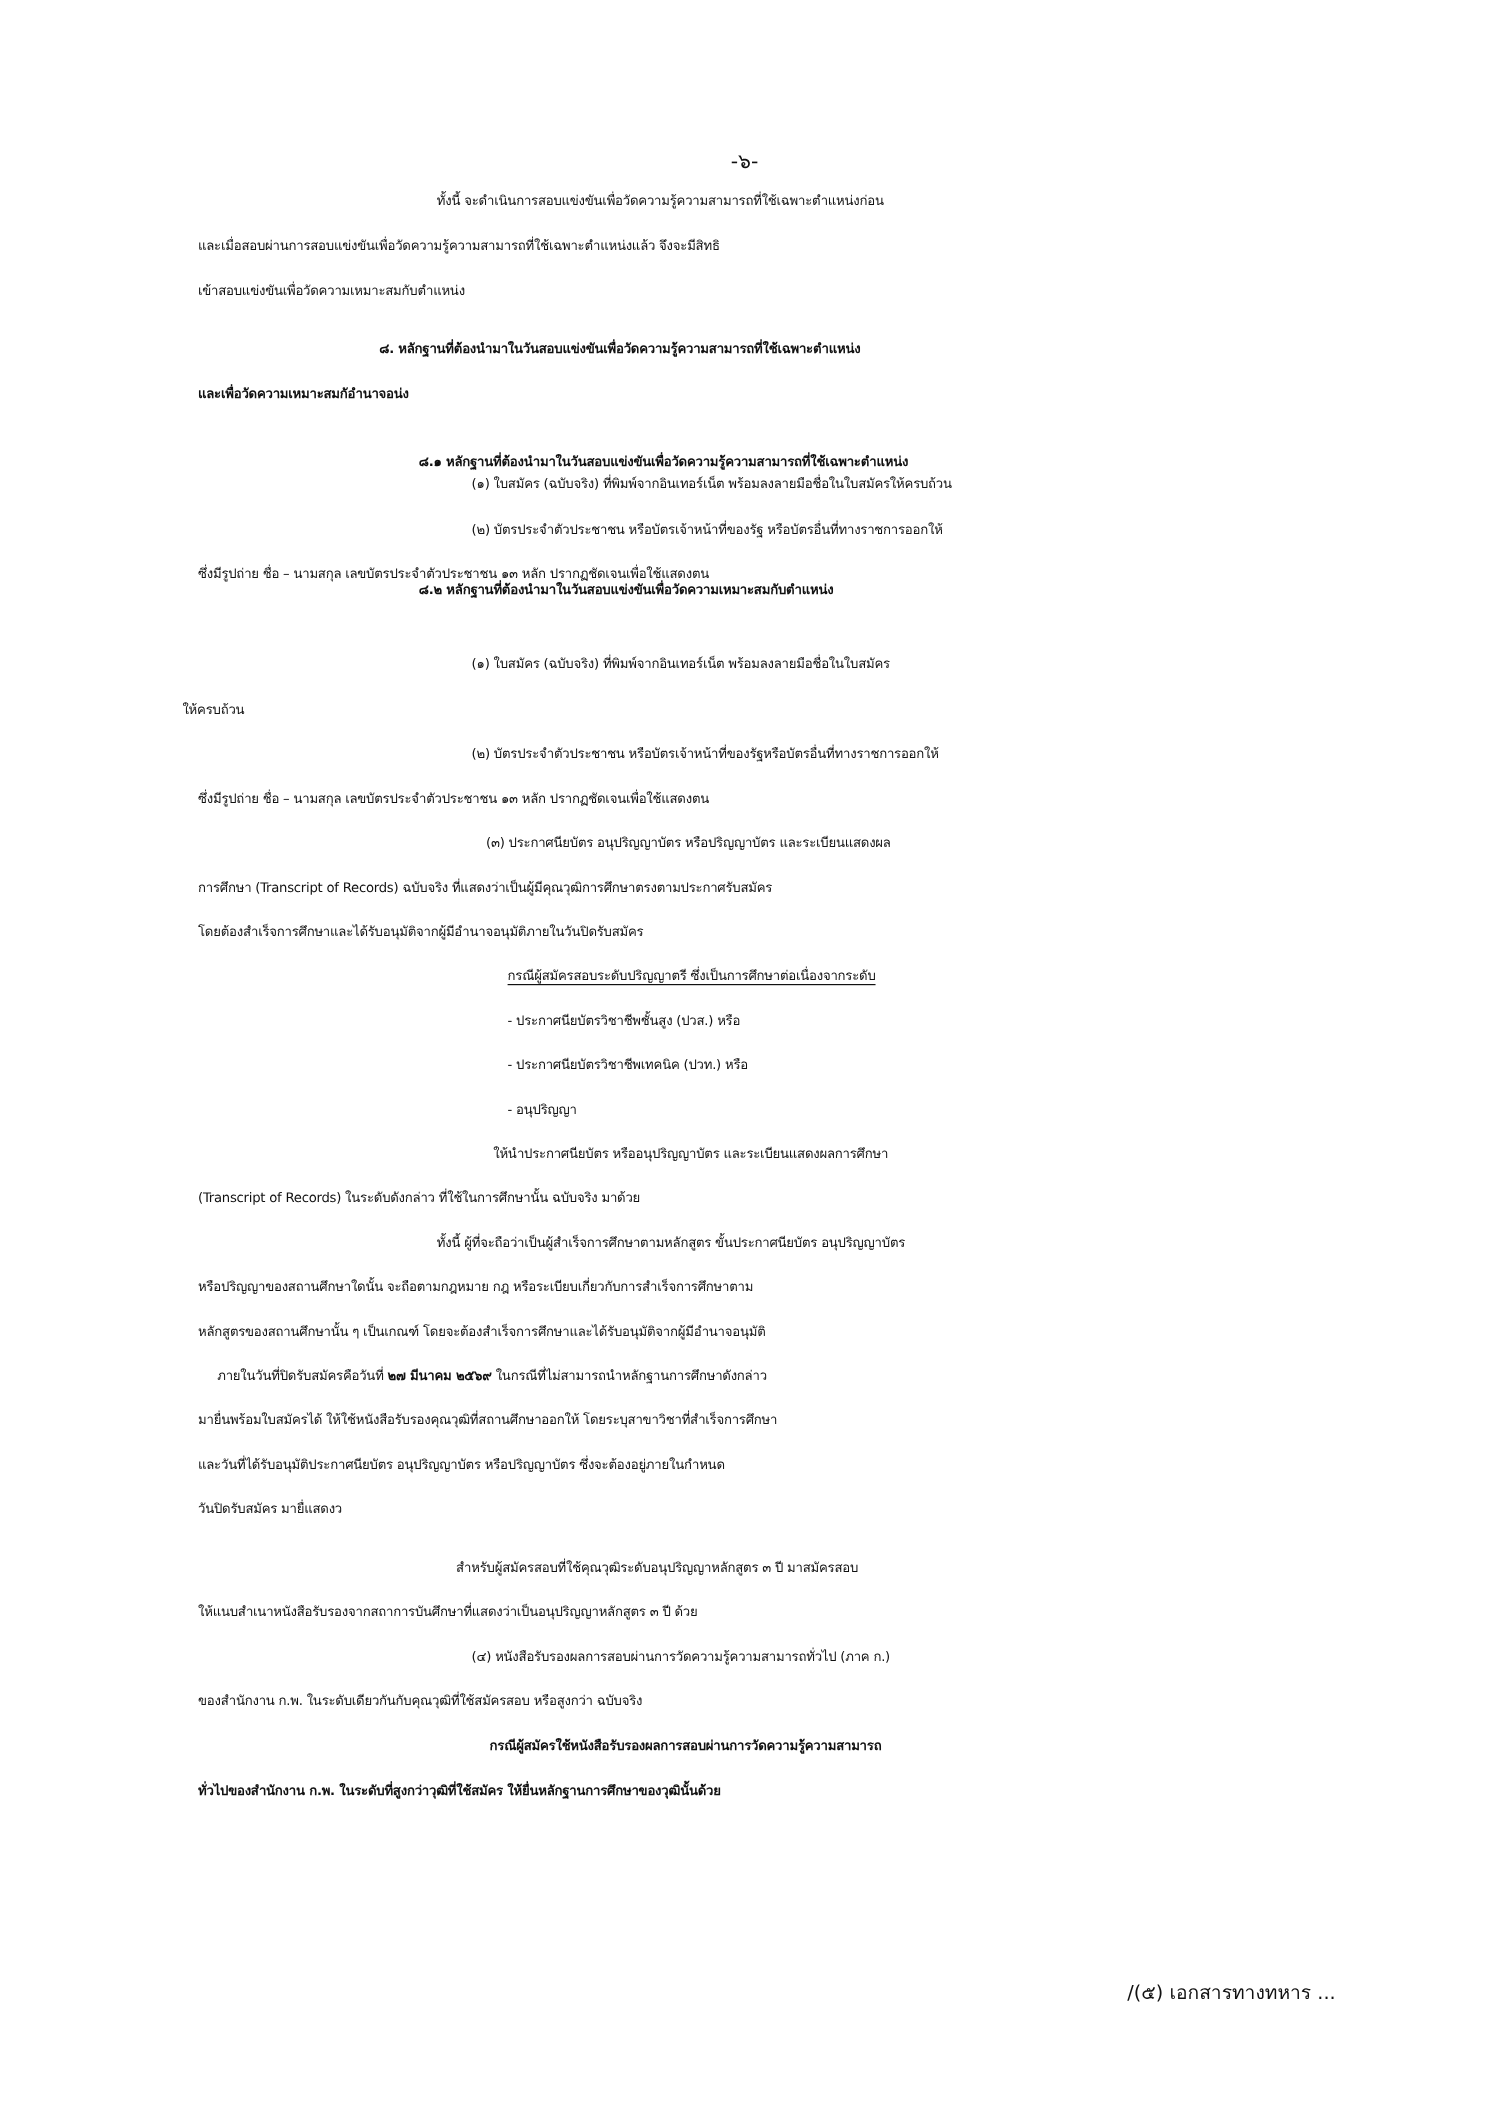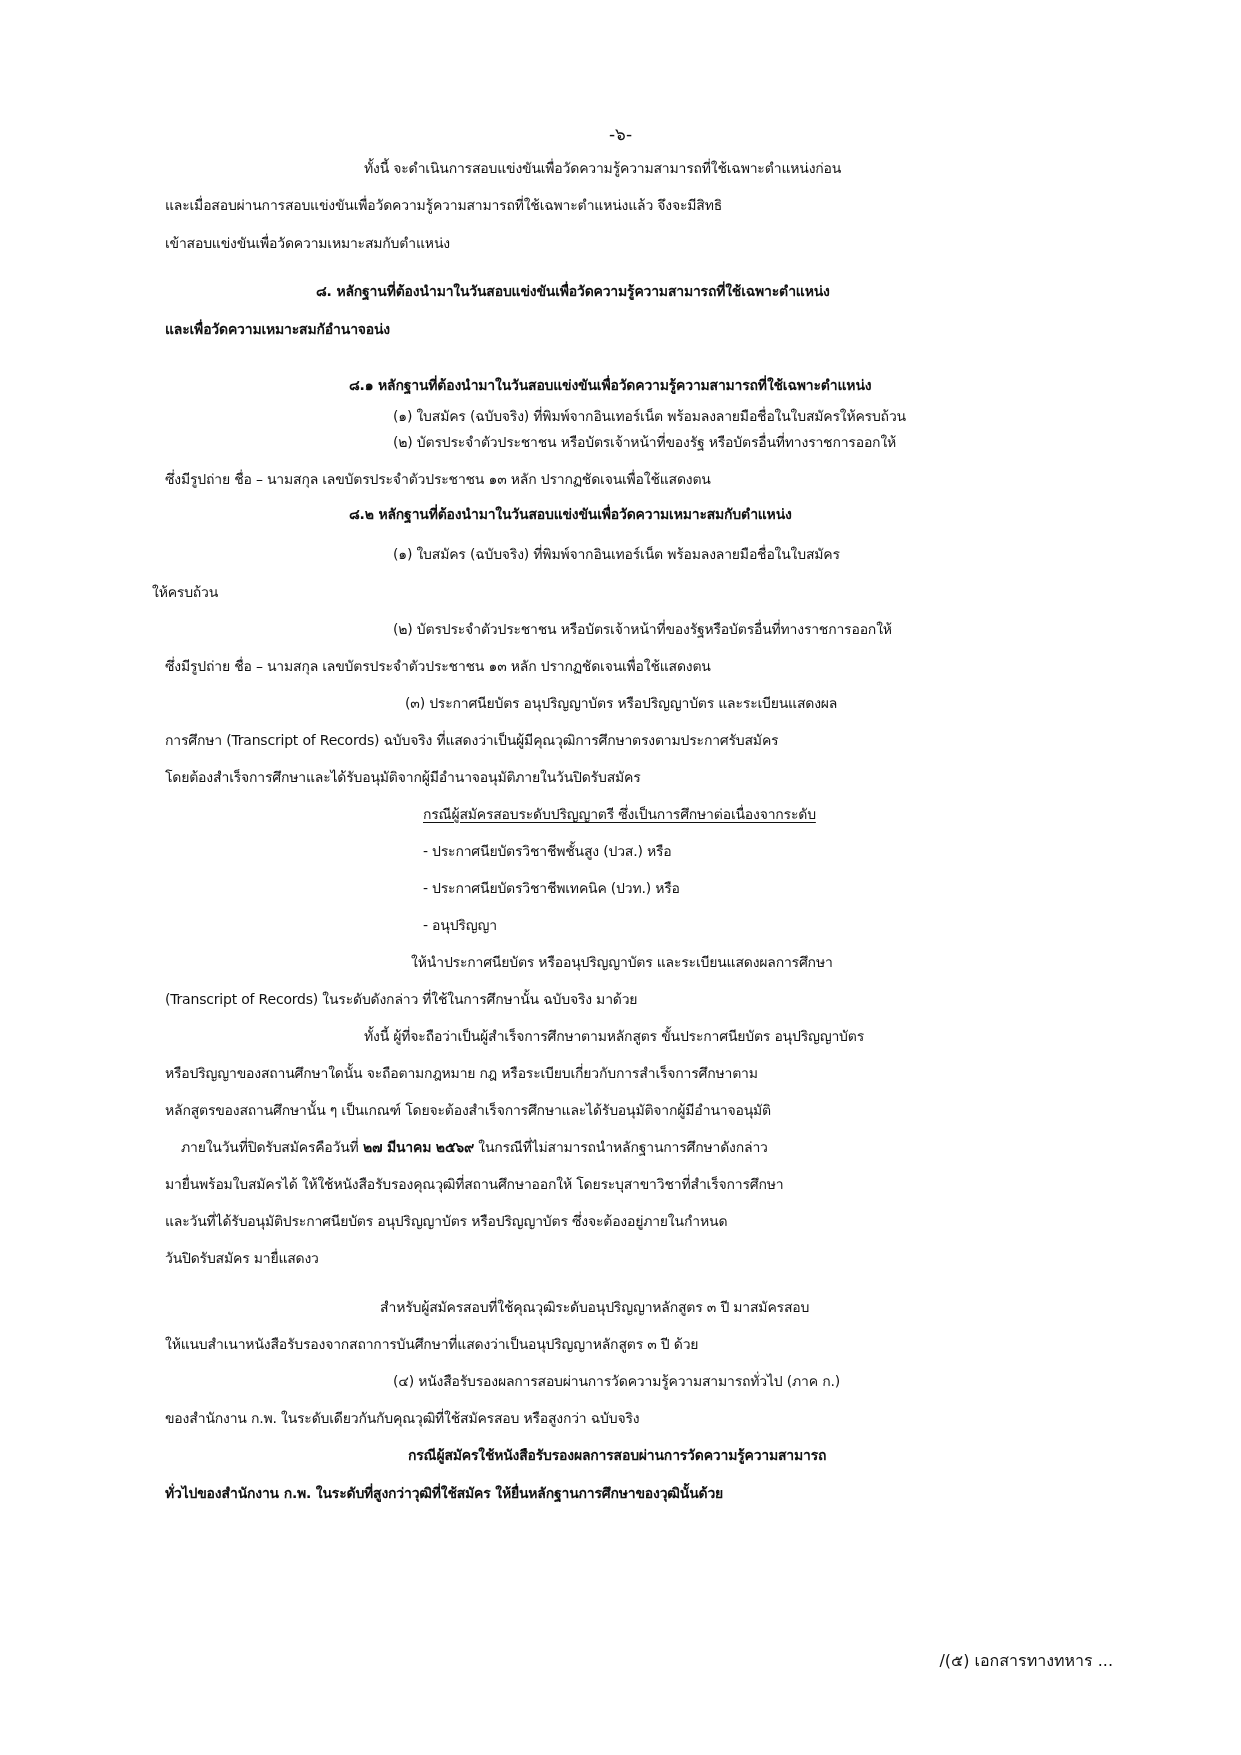--- a/index.html
+++ b/index.html
@@ -1,40 +1,40 @@
 <!DOCTYPE html>
 <html><head>
 <meta charset="utf-8">
 <style>
   html, body { margin:0; padding:0; background:#ffffff; }
   body { width:1241px; height:1755px; position:relative; overflow:hidden;
          font-family:"DejaVu Sans","Liberation Sans",sans-serif; color:#111; }
   .page { position:absolute; left:0; top:0; width:1241px; height:1755px; }
-  .ln { position:absolute; white-space:nowrap; font-size:14px; line-height:26px; letter-spacing:-0.2px; }
+  .ln { position:absolute; white-space:nowrap; font-size:11px; line-height:26px; letter-spacing:-0.2px; }
   .b { font-weight:bold; }
   .u { text-decoration:underline; text-underline-offset:3px; }
   .pnum { position:absolute; left:0; width:1241px; text-align:center; top:120px; font-size:17px; }
   .footer { position:absolute; right:128px; top:1648px; font-size:16px; white-space:nowrap; }
 </style>
 </head>
 <body>
 
 <div class="page">
   <div class="pnum">-๖-</div>
   <div id="body-lines">
       <div class="ln" style="left: 364px; top: 155px;">ทั้งนี้ จะดำเนินการสอบแข่งขันเพื่อวัดความรู้ความสามารถที่ใช้เฉพาะตำแหน่งก่อน</div>
       <div class="ln" style="left: 165px; top: 192px;">และเมื่อสอบผ่านการสอบแข่งขันเพื่อวัดความรู้ความสามารถที่ใช้เฉพาะตำแหน่งแล้ว จึงจะมีสิทธิ</div>
       <div class="ln" style="left: 165px; top: 230px;">เข้าสอบแข่งขันเพื่อวัดความเหมาะสมกับตำแหน่ง</div>
       <div class="ln b" style="left: 316px; top: 278px;">๘. หลักฐานที่ต้องนำมาในวันสอบแข่งขันเพื่อวัดความรู้ความสามารถที่ใช้เฉพาะตำแหน่ง</div>
       <div class="ln b" style="left: 165px; top: 316px;">และเพื่อวัดความเหมาะสมกัอำนาจอน่ง</div>
       <div class="ln b" style="left: 349px; top: 362px; margin-top: 10px;">๘.๑ หลักฐานที่ต้องนำมาในวันสอบแข่งขันเพื่อวัดความรู้ความสามารถที่ใช้เฉพาะตำแหน่ง</div>
-      <div class="ln" style="left: 393px; top: 403px;">(๑) ใบสมัคร (ฉบับจริง) ที่พิมพ์จากอินเทอร์เน็ต พร้อมลงลายมือชื่อในใบสมัครให้ครบถ้วน</div>
+      <div class="ln" style="left: 393px; top: 391px;">(๑) ใบสมัคร (ฉบับจริง) ที่พิมพ์จากอินเทอร์เน็ต พร้อมลงลายมือชื่อในใบสมัครให้ครบถ้วน</div>
       <div class="ln" style="left: 393px; top: 429px;">(๒) บัตรประจำตัวประชาชน หรือบัตรเจ้าหน้าที่ของรัฐ หรือบัตรอื่นที่ทางราชการออกให้</div>
       <div class="ln" style="left: 165px; top: 466px;">ซึ่งมีรูปถ่าย ชื่อ – นามสกุล เลขบัตรประจำตัวประชาชน ๑๓ หลัก ปรากฏชัดเจนเพื่อใช้แสดงตน</div>
-      <div class="ln b" style="left: 349px; top: 501px; text-align: center;">๘.๒ หลักฐานที่ต้องนำมาในวันสอบแข่งขันเพื่อวัดความเหมาะสมกับตำแหน่ง</div>
+      <div class="ln b" style="left: 349px; top: 479px; text-align: center;">๘.๒ หลักฐานที่ต้องนำมาในวันสอบแข่งขันเพื่อวัดความเหมาะสมกับตำแหน่ง</div>
       <div class="ln" style="left: 393px; top: 541px;">(๑) ใบสมัคร (ฉบับจริง) ที่พิมพ์จากอินเทอร์เน็ต พร้อมลงลายมือชื่อในใบสมัคร</div>
       <div class="ln" style="left: 152px; top: 579px;">ให้ครบถ้วน</div>
       <div class="ln" style="left: 393px; top: 616px;">(๒) บัตรประจำตัวประชาชน หรือบัตรเจ้าหน้าที่ของรัฐหรือบัตรอื่นที่ทางราชการออกให้</div>
       <div class="ln" style="left: 165px; top: 653px;">ซึ่งมีรูปถ่าย ชื่อ – นามสกุล เลขบัตรประจำตัวประชาชน ๑๓ หลัก ปรากฏชัดเจนเพื่อใช้แสดงตน</div>
       <div class="ln" style="left: 405px; top: 690px;">(๓) ประกาศนียบัตร อนุปริญญาบัตร หรือปริญญาบัตร และระเบียนแสดงผล</div>
       <div class="ln" style="left: 165px; top: 727px;">การศึกษา (Transcript of Records) ฉบับจริง ที่แสดงว่าเป็นผู้มีคุณวุฒิการศึกษาตรงตามประกาศรับสมัคร</div>
       <div class="ln" style="left: 165px; top: 764px;">โดยต้องสำเร็จการศึกษาและได้รับอนุมัติจากผู้มีอำนาจอนุมัติภายในวันปิดรับสมัคร</div>
       <div class="ln u" style="left: 423px; top: 801px;">กรณีผู้สมัครสอบระดับปริญญาตรี ซึ่งเป็นการศึกษาต่อเนื่องจากระดับ</div>
       <div class="ln" style="left: 423px; top: 838px;">- ประกาศนียบัตรวิชาชีพชั้นสูง (ปวส.) หรือ</div>
       <div class="ln" style="left: 423px; top: 875px;">- ประกาศนียบัตรวิชาชีพเทคนิค (ปวท.) หรือ</div>

